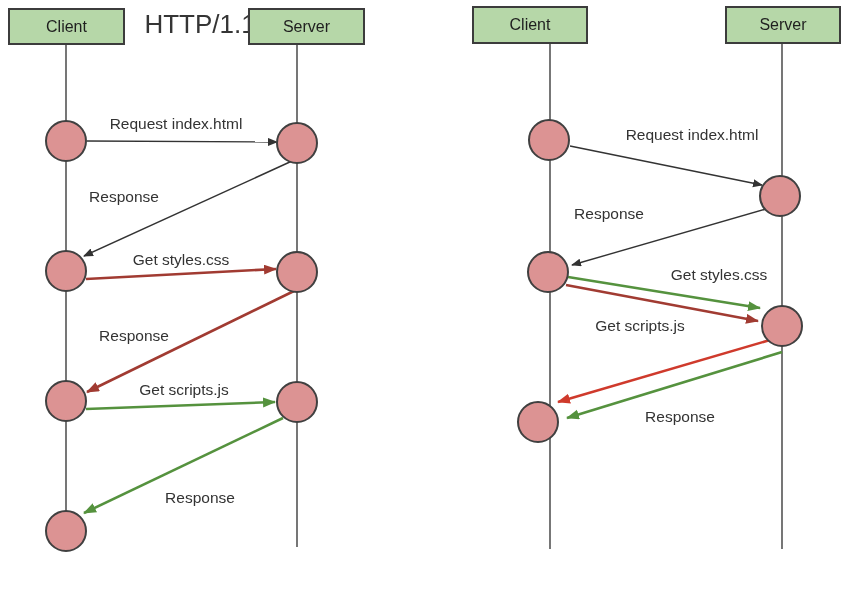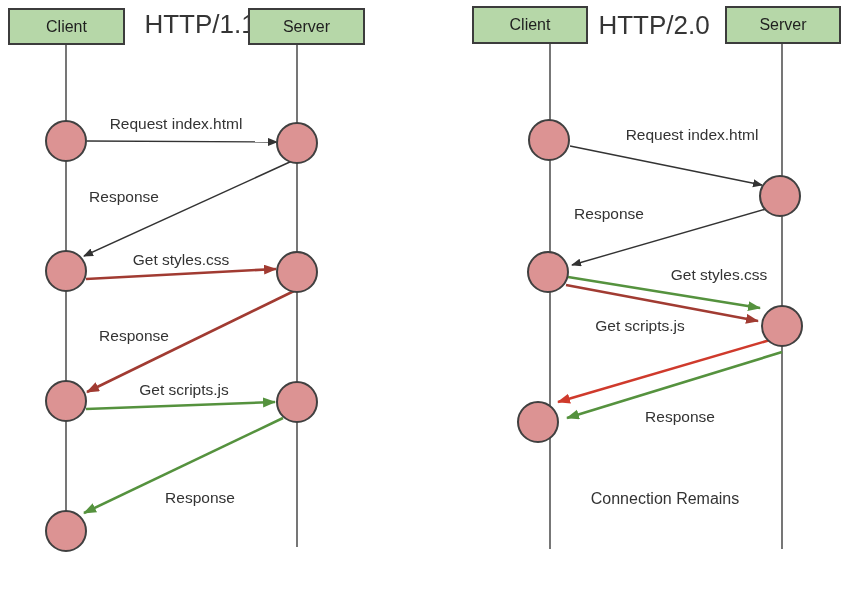--- a/index.html
+++ b/index.html
@@ -105,32 +105,30 @@
     <circle class="node" cx="548" cy="272" r="20" fill="#dc9393"></circle>
     <circle class="node" cx="782" cy="326" r="20" fill="#dc9393"></circle>
     <circle class="node" cx="538" cy="422" r="20" fill="#dc9393"></circle>
   </svg>
 
   <div class="ep-box" style="left:8px; top:8px; width:117px; height:37px;">Client</div>
   <div class="title" style="left:200px; top:24px;">HTTP/1.1</div>
   <div class="ep-box" style="left:248px; top:8px; width:117px; height:37px;">Server</div>
 
   <div class="ep-box" style="left:472px; top:6px; width:116px; height:38px;">Client</div>
-  <div class="title" style="left:654px; top:25px;">HTTP/2.0</div>
   <div class="ep-box" style="left:725px; top:6px; width:116px; height:38px;">Server</div>
 
   <div class="lbl" style="left:176px; top:124px;">Request index.html</div>
   <div class="lbl" style="left:124px; top:197px;">Response</div>
   <div class="lbl" style="left:181px; top:260px;">Get styles.css</div>
   <div class="lbl" style="left:134px; top:336px;">Response</div>
   <div class="lbl" style="left:184px; top:390px;">Get scripts.js</div>
   <div class="lbl" style="left:200px; top:498px;">Response</div>
 
   <div class="lbl" style="left:692px; top:135px;">Request index.html</div>
   <div class="lbl" style="left:609px; top:214px;">Response</div>
   <div class="lbl" style="left:719px; top:275px;">Get styles.css</div>
   <div class="lbl" style="left:640px; top:326px;">Get scripts.js</div>
   <div class="lbl" style="left:680px; top:417px;">Response</div>
   <div class="footer" style="left:665px; top:499px;">
-    <div>Connection Remains</div>
   </div>
 
 </div>
 
 </body></html>

